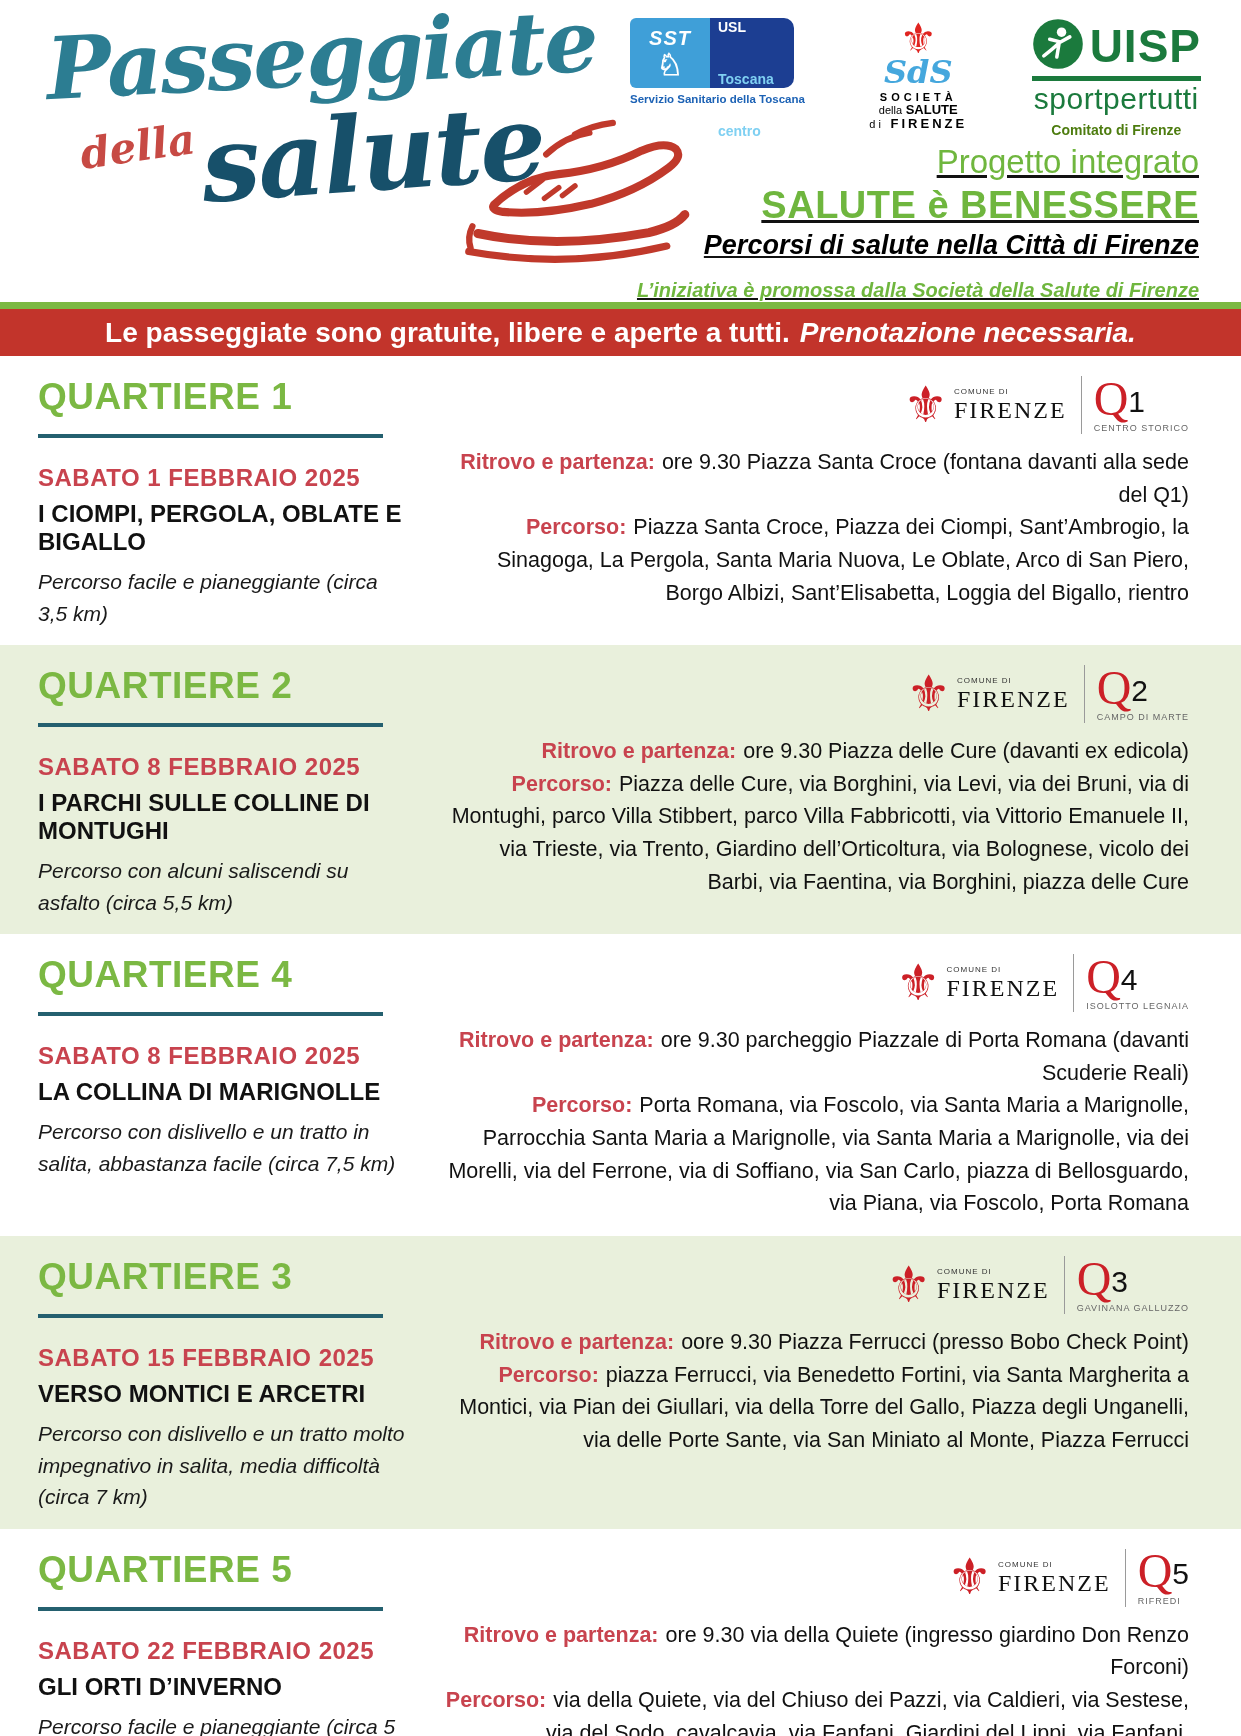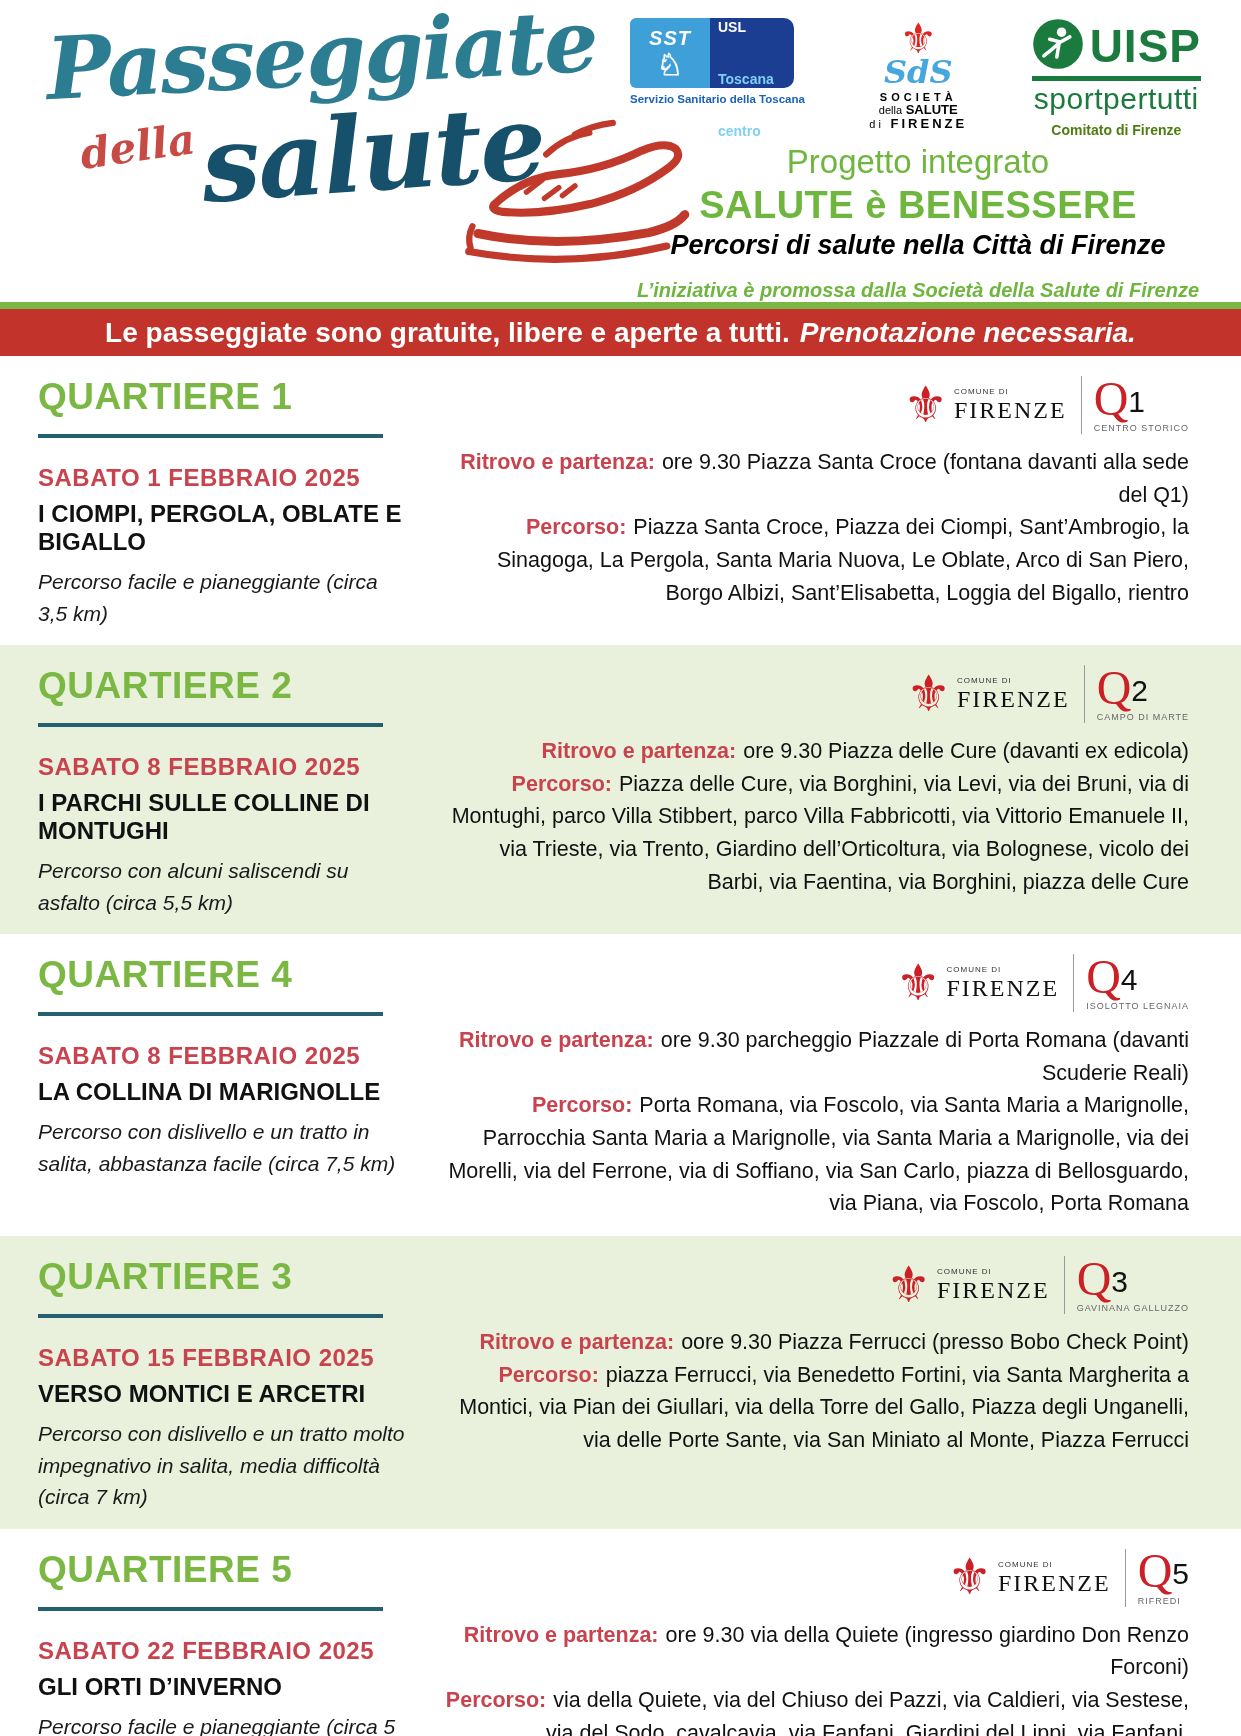--- a/index.html
+++ b/index.html
@@ -34,21 +34,21 @@
 
   .logo-uisp { text-align:center; }
   .uisp-top { display:flex; align-items:center; gap:6px; justify-content:center; }
   .uisp-abbr { font-size:46px; font-weight:800; color:#1b7a3d; letter-spacing:1px; }
   .uisp-rule { height:5px; background:#1b7a3d; margin:2px 0 1px; }
   .uisp-sub { font-size:30px; color:#1b7a3d; letter-spacing:0.5px; }
   .uisp-caption { margin-top:6px; font-size:14px; font-weight:bold; color:#4d7c0f; }
 
   .shoes { position:absolute; left:440px; top:98px; }
 
-  .project { position:absolute; right:42px; top:142px; text-align:center; line-height:1.22; }
+  .project { position:absolute; right:42px; top:142px; text-align:right; line-height:1.22;text-decoration:underline; }
   .project-1 { font-size:33px; color:#6fb63e; }
   .project-2 { font-size:38px; font-weight:800; color:#6fb63e; letter-spacing:0.5px; }
   .project-3 { font-size:27px; font-weight:800; font-style:italic; color:#000; }
   .project-4 { font-size:20px; font-weight:bold; font-style:italic; color:#6fb63e; margin-top:16px; }
 
   
   .banner { height:54px; background:#c2342b; border-top:7px solid #7bb843; display:flex; align-items:center; justify-content:center; color:#fff; font-size:28px; font-weight:bold; }
   .banner .it { font-style:italic; margin-left:10px; }
 
   

